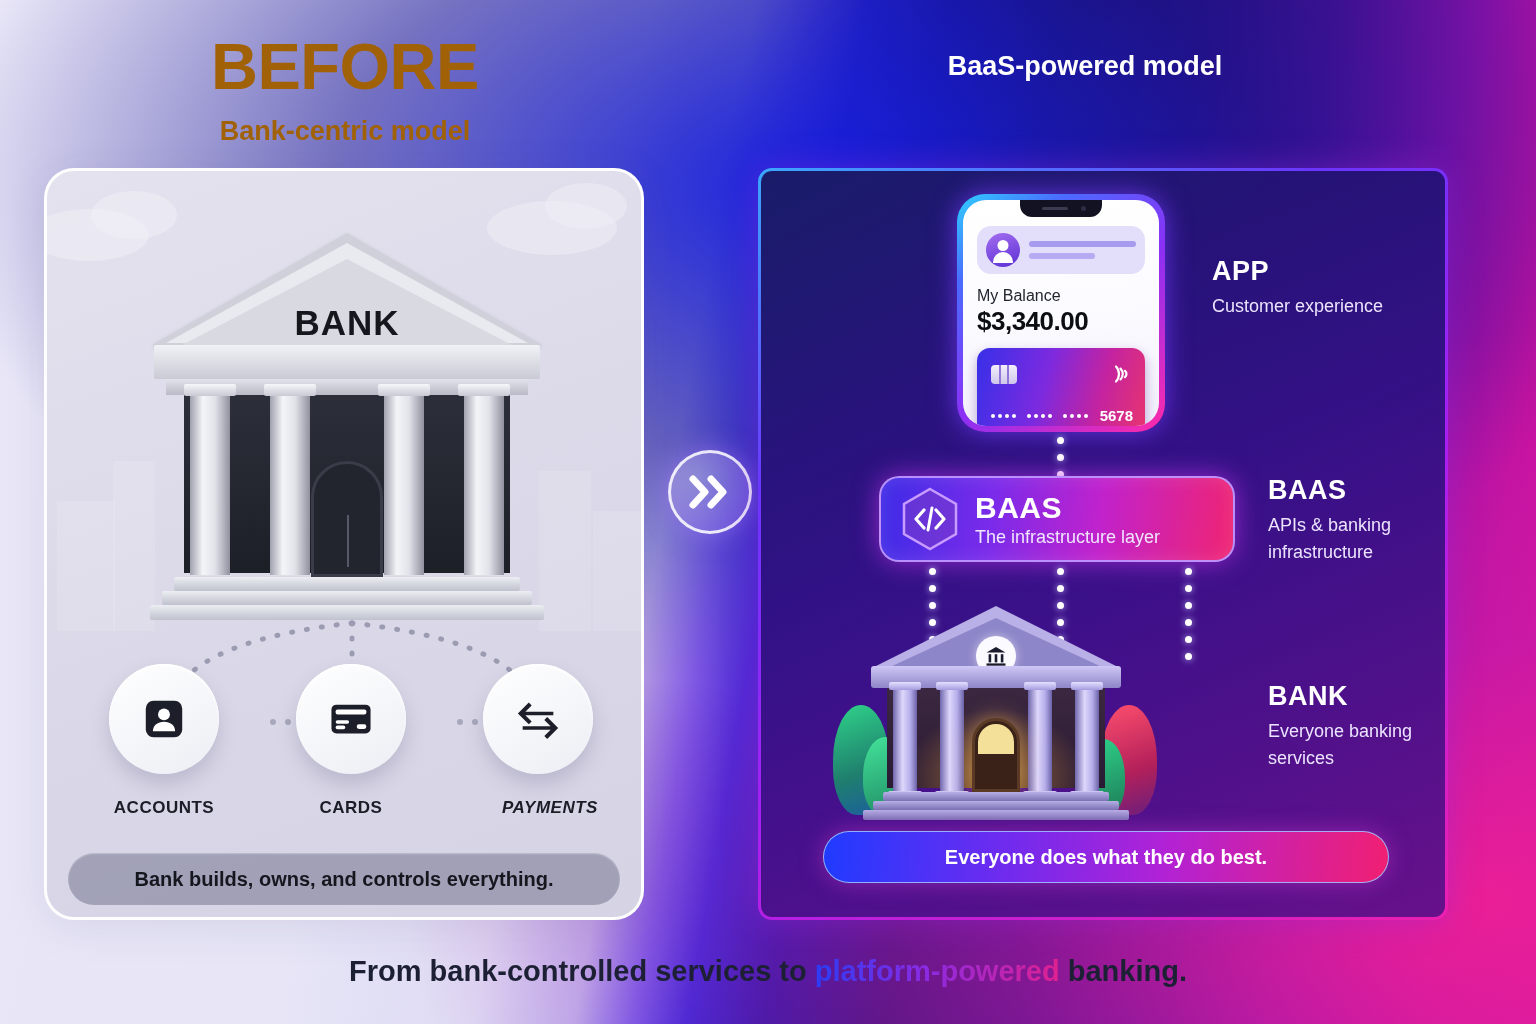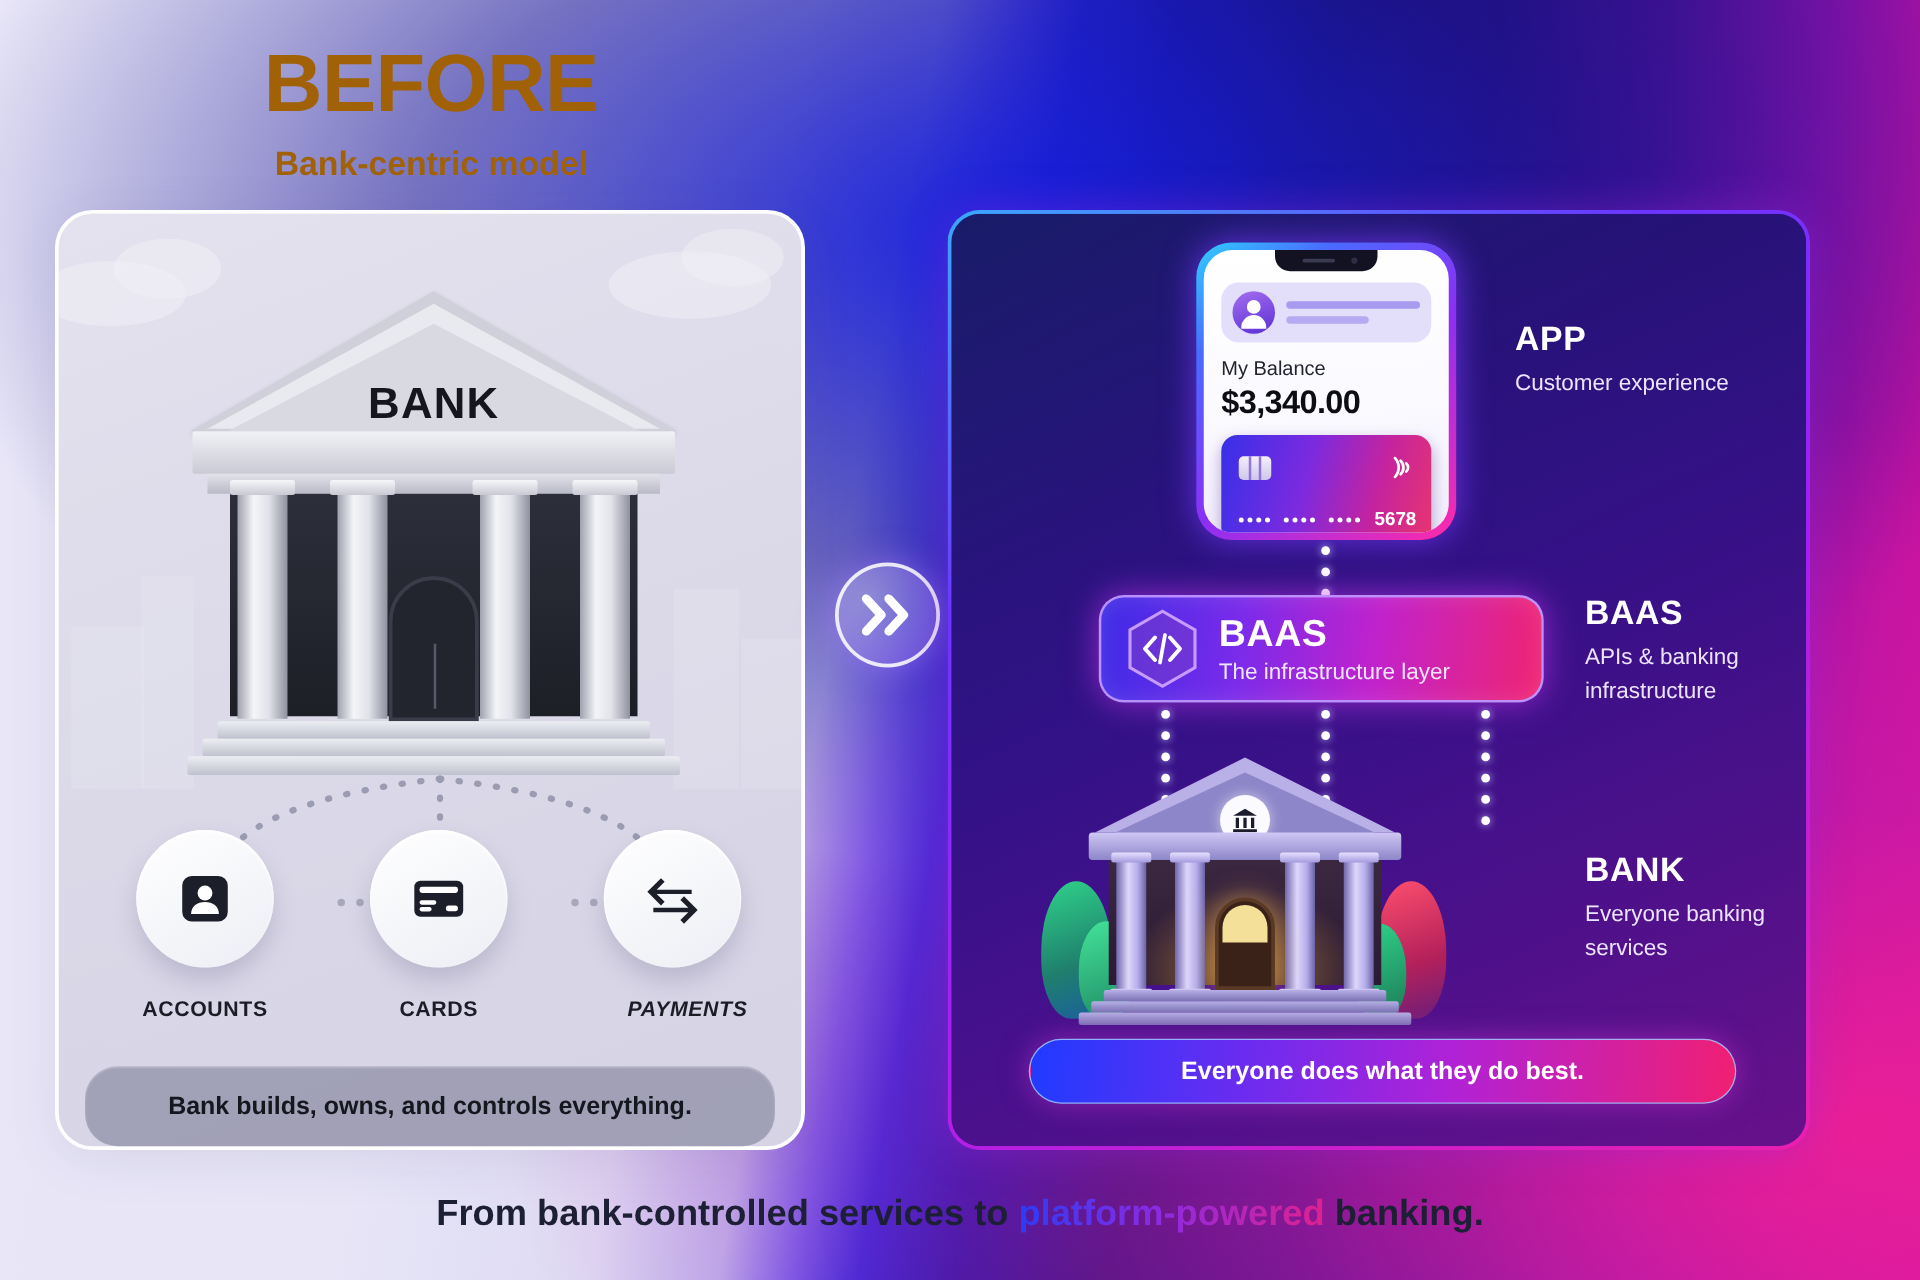--- a/index.html
+++ b/index.html
@@ -84,40 +84,40 @@
             display:flex; align-items:center; justify-content:center; }
   .icon-label { position:absolute; width:190px; text-align:center;
             font-size:17px; font-weight:bold; color:#1b1d26; letter-spacing:0.5px; }
 
   .dotline { position:absolute; height:6px; display:flex; gap:9px; align-items:center; }
   .dotline i { width:6px; height:6px; border-radius:50%; background:#a7a8bb; display:block; }
 
   .curve { position:absolute; }
 
   #caption-before {
-    position:absolute; left:68px; top:853px; width:552px; height:64px;
+    position:absolute; left:68px; top:853px; width:552px; height:52px;
     border-radius:26px; background:rgba(140,140,165,0.72);
     display:flex; align-items:center; justify-content:center;
     color:#15171f; font-size:20px; font-weight:bold;
     box-shadow:inset 0 1px 2px rgba(255,255,255,0.35);
   }
 
   
   #arrow-badge {
     position:absolute; left:668px; top:450px; width:84px; height:84px; border-radius:50%;
     background:radial-gradient(circle at 35% 30%, rgba(255,255,255,0.30), rgba(150,110,240,0.45));
     border:3px solid rgba(255,255,255,0.85);
     display:flex; align-items:center; justify-content:center;
     box-shadow:0 0 26px rgba(175,130,255,0.55);
   }
 
   
   #panel-now {
     position:absolute; left:758px; top:168px; width:690px; height:752px;
-    border-radius:26px;
+    border-radius:14px;
     border:3px solid transparent;
     background:
       linear-gradient(160deg, rgba(22,16,92,0.92) 0%, rgba(38,14,118,0.88) 45%, rgba(74,14,130,0.82) 100%) padding-box,
       linear-gradient(150deg,#3aa8ff 0%, #6b35ff 28%, #a81ff0 58%, #ec1fb0 100%) border-box;
     box-shadow:0 0 34px rgba(150,40,220,0.45);
     overflow:hidden;
   }
 
   
   #phone { position:absolute; left:196px; top:23px; width:208px; height:238px;
@@ -238,20 +238,21 @@
 </style>
 </head>
 <body>
 
 <div class="head" id="head-before">
   <div class="big">BEFORE</div>
   <div class="sub">Bank-centric model</div>
 </div>
 
 <div class="head" id="head-now">
+  <div class="sub">BaaS-powered model</div>
 </div>
 
 <div id="panel-before">
 
   <div class="skyline">
     <div class="cloud" style="left:-18px; top:38px; width:120px; height:52px;"></div>
     <div class="cloud" style="left:44px; top:20px; width:86px; height:48px;"></div>
     <div class="cloud" style="left:440px; top:30px; width:130px; height:54px;"></div>
     <div class="cloud" style="left:498px; top:12px; width:82px; height:46px;"></div>
     <div class="bldg" style="left:10px; top:330px; height:130px; width:58px;"></div>

